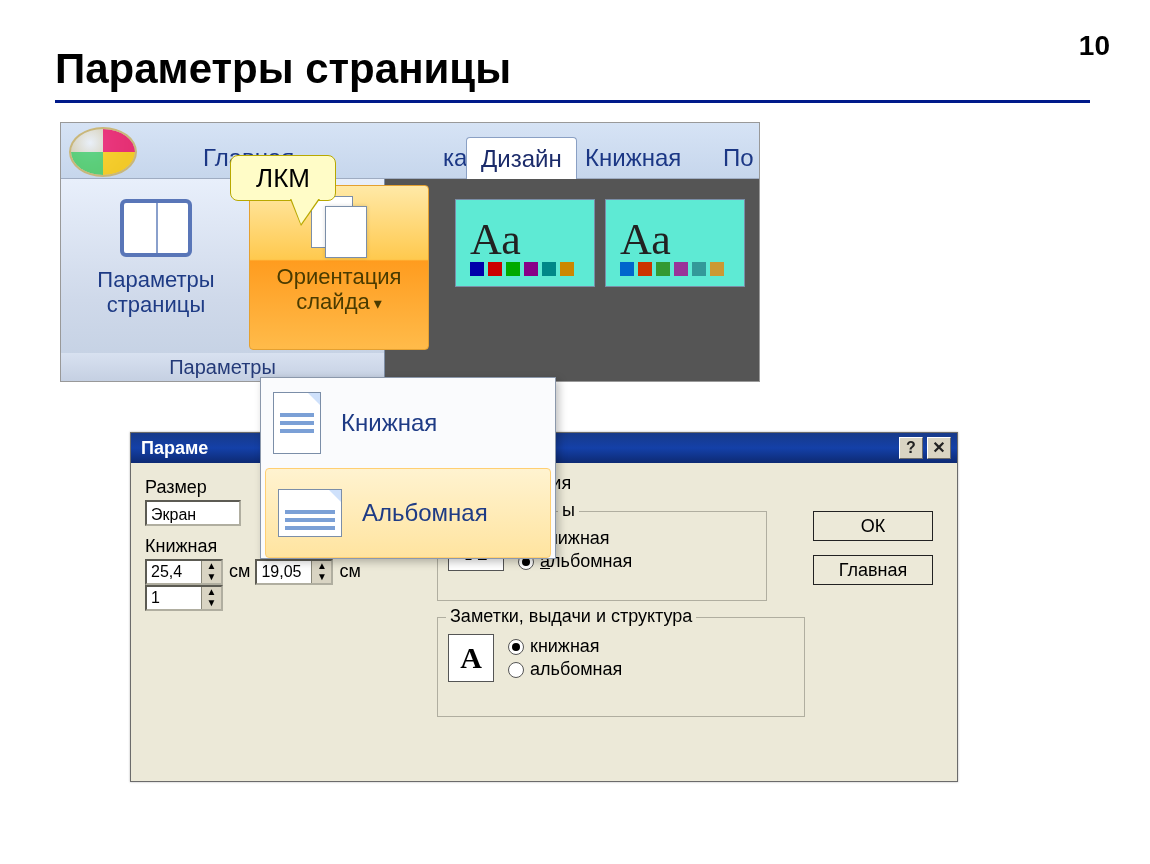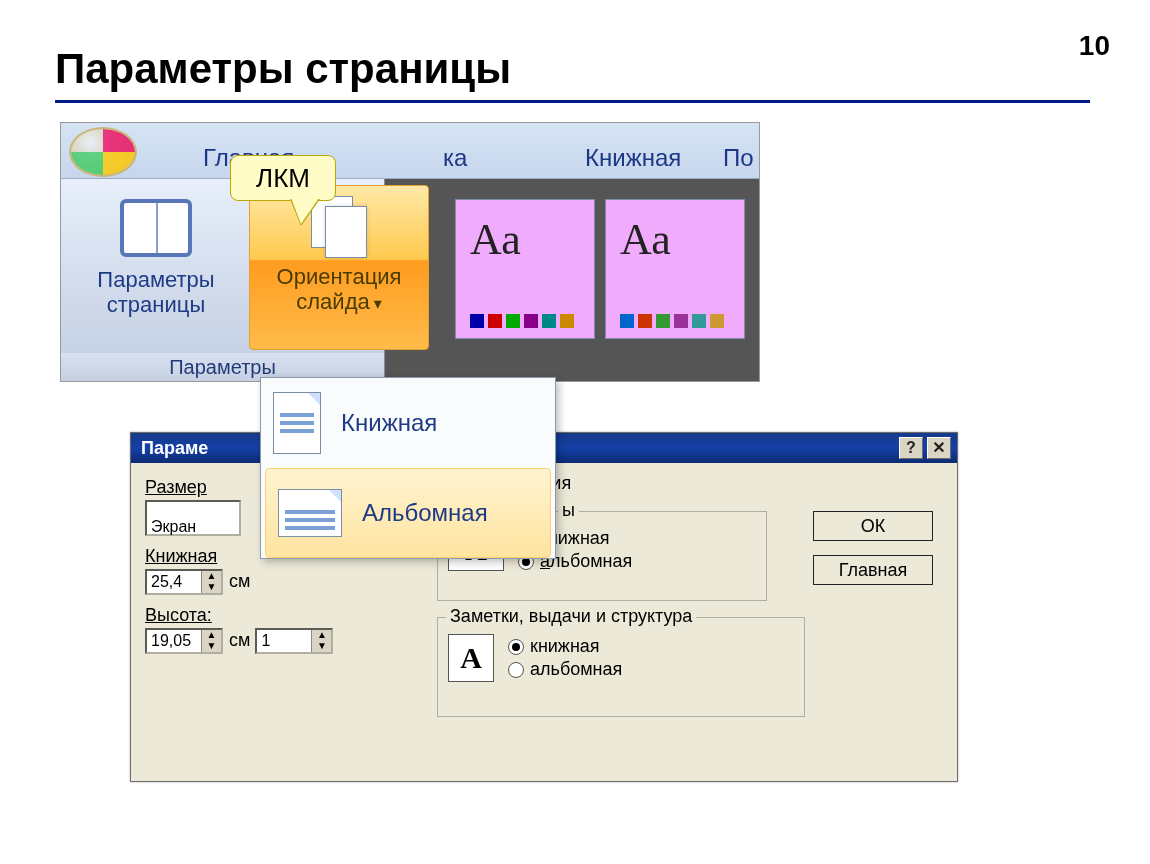--- a/index.html
+++ b/index.html
@@ -154,22 +154,22 @@
   .icon-orient .sheet.back { left:4px; top:0; }
   .icon-orient .sheet.front { left:18px; top:10px;
     box-shadow: 0 0 4px rgba(0,0,0,.15);
   }
   .btn-text { line-height:1.15; }
   .btn-orient .dd { font-size:16px; margin-left:4px;}
 
   .theme-sample {
     position:absolute;
     top: 20px;
-    width: 140px; height: 140px;
-    background:#f0abfc;
+    width: 140px; height: 88px;
+    background:#5eead4;
     border:1px solid #7b8ea8;
   }
   .theme-sample .Aa {
     position:absolute; left:14px; top:14px;
     font-size:44px; color:#222;
     font-family: Georgia, serif;
   }
   .theme-sample .swatches {
     position:absolute; left:14px; bottom:10px;
     display:flex; gap:4px;
@@ -314,27 +314,27 @@
     font-family: Arial, sans-serif;
   }
   .dlg-body {
     position:absolute;
     left:0; right:0; top:30px; bottom:0;
     padding: 10px 14px;
     font-size:18px;
     color:#000;
   }
   .lbl { display:block; margin-top:4px; margin-bottom:2px;}
-  .ul { text-decoration: underline; }
+  .ul { }
 
   .fld-text {
     background:#fff;
     border:2px inset #b0aea0;
     height:26px;
-    padding:16px 4px;
+    padding:4px 4px;
     font-size:16px;
     font-family: Arial, sans-serif;
   }
   .spinner {
     display:inline-flex; align-items:stretch;
     height:26px;
     border:2px inset #b0aea0;
     background:#fff;
   }
   .spinner input {
@@ -402,20 +402,21 @@
 <body>
 
 <div class="page-num">10</div>
 <div class="page-title">Параметры страницы</div>
 <div class="underline"></div>
 
 <div class="ribbon">
   <div class="tabbar">
     <div class="tab" style="left:128px;">Главная</div>
     <div class="tab" style="left:368px;">ка</div>
+    <div class="tab active" style="left:405px;">Дизайн</div>
     <div class="tab" style="left:510px;">Книжная</div>
     <div class="tab" style="left:648px;">По</div>
   </div>
   <div class="office-btn">
     <div class="q1"></div>
       <div class="q2"></div>
       <div class="q3"></div>
   </div>
 
   <div class="ribbon-body">
@@ -495,21 +496,20 @@
 
       <span class="lbl" style="margin-top:10px;"><span class="ul">Книжная</span></span>
       <span class="spinner">
         <input value="25,4" style="">
         <span class="arrows">
             <div>▲</div>
             <div>▼</div>
           </span>
       </span><span class="unit">см</span>
 
-      <span class="lbl" style="margin-top:10px;"><span class="ul">Высота:</span></span>
       <span class="spinner">
         <input value="19,05" style="">
         <span class="arrows">
             <div>▲</div>
             <div>▼</div>
           </span>
       </span><span class="unit">см</span>
 
       <span class="spinner">
         <input value="1" style="">

